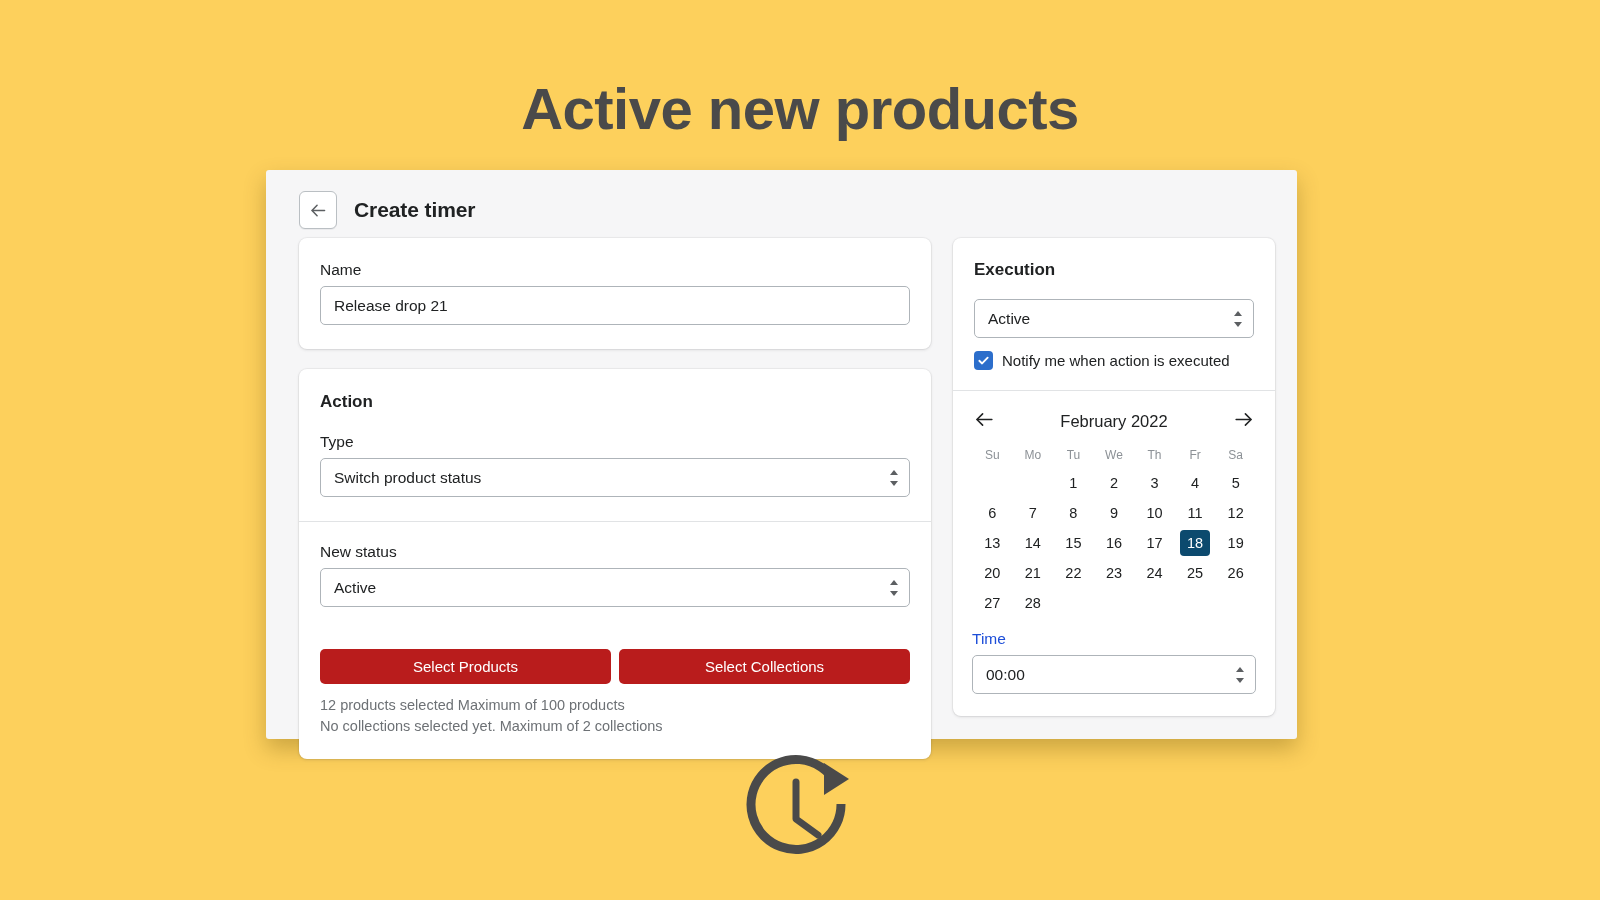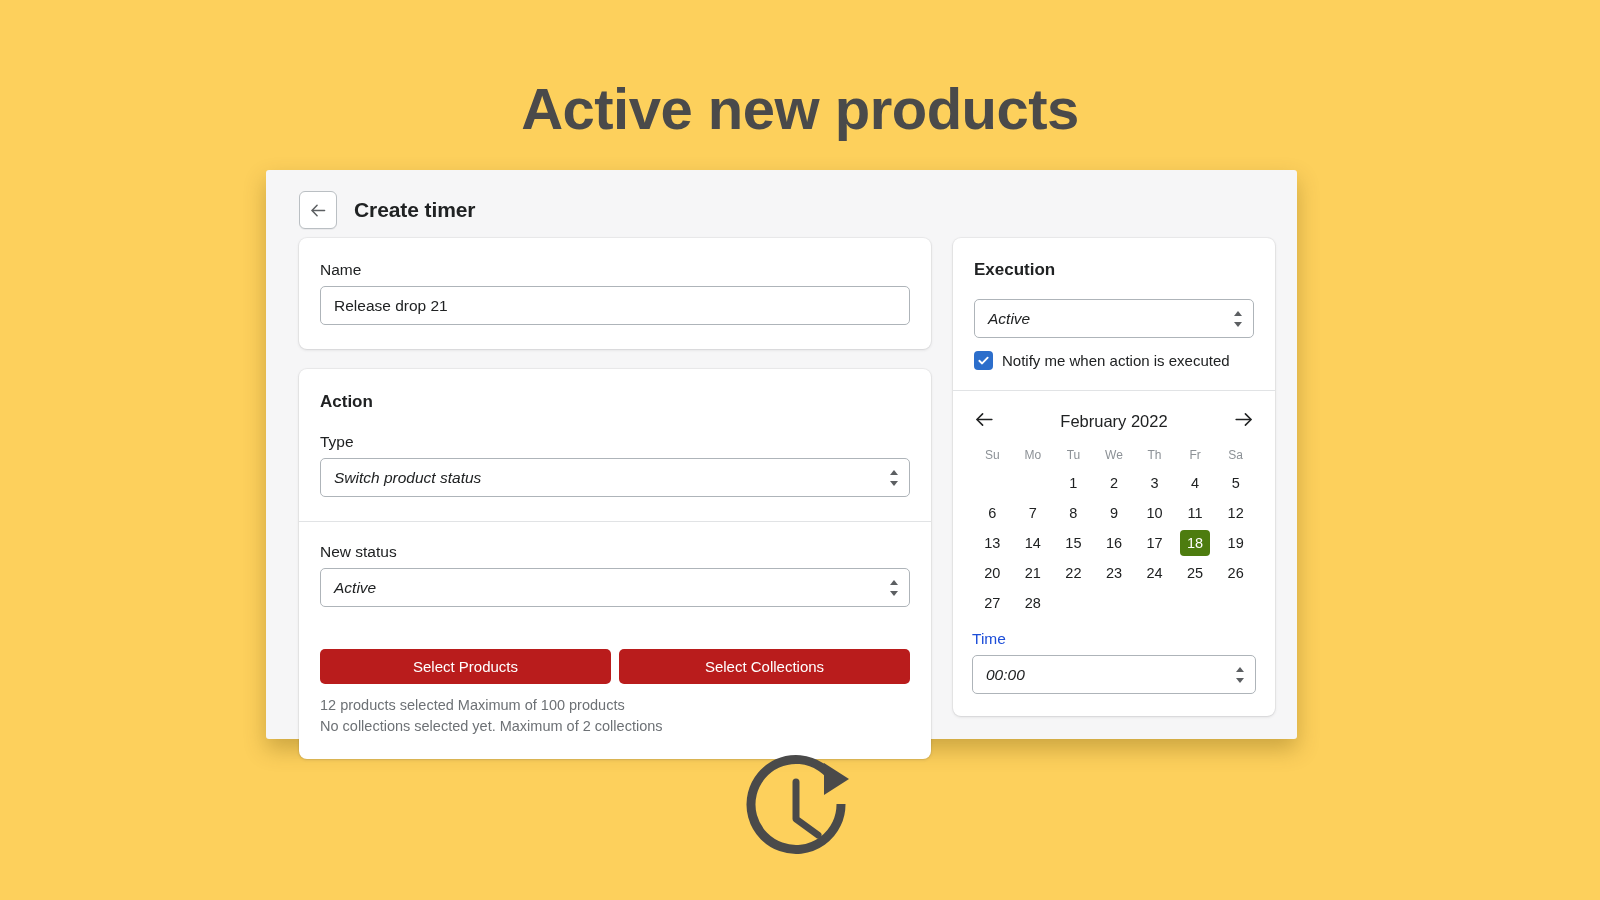--- a/index.html
+++ b/index.html
@@ -99,21 +99,21 @@
     border-radius: 5px;
     background: #FFFFFF;
     font-family: "Liberation Sans", sans-serif;
     font-size: 15.5px;
     color: #202223;
     padding: 0 13px;
     display: flex;
     align-items: center;
     line-height: 39px;
   }
-  .select-input { position: relative; padding-right: 34px; font-style: italic; }
+  .select-input { position: relative; padding-right: 34px; }
   .stepper {
     position: absolute;
     right: 11px;
     top: 50%;
     transform: translateY(-50%);
     width: 9px;
     height: 16px;
     display: flex;
     flex-direction: column;
     justify-content: space-between;
@@ -224,21 +224,21 @@
   }
   table.cal-grid td span.day {
     display: inline-flex;
     align-items: center;
     justify-content: center;
     width: 30px; height: 26px;
     border-radius: 4px;
     cursor: pointer;
   }
   table.cal-grid td span.day.selected {
-    background: #4d7c0f;
+    background: #0c4a6e;
     color: #FFFFFF;
   }
   table.cal-grid td span.day.empty { cursor: default; }
 
   .time-block { padding: 2px 19px 22px 19px; }
   .time-label { font-size: 15.5px; color: #1d4ed8; margin-bottom: 7px; }
 
   
   .clock-icon {
     position: absolute;

